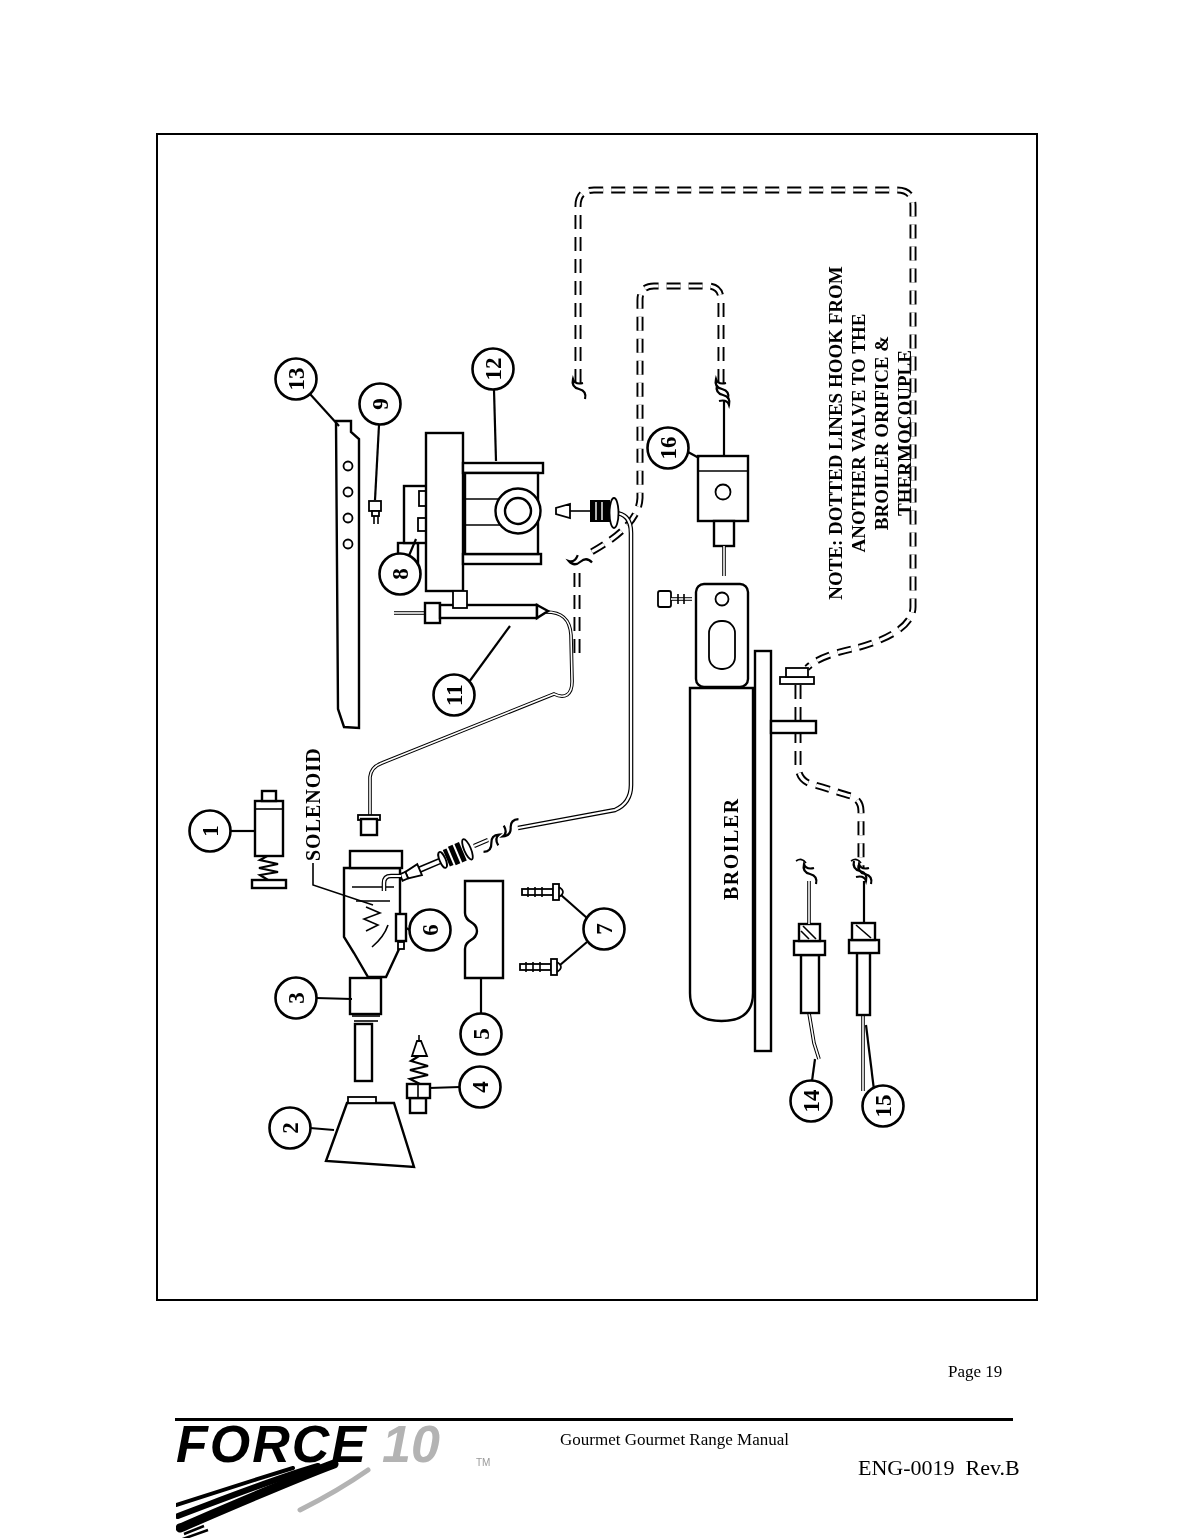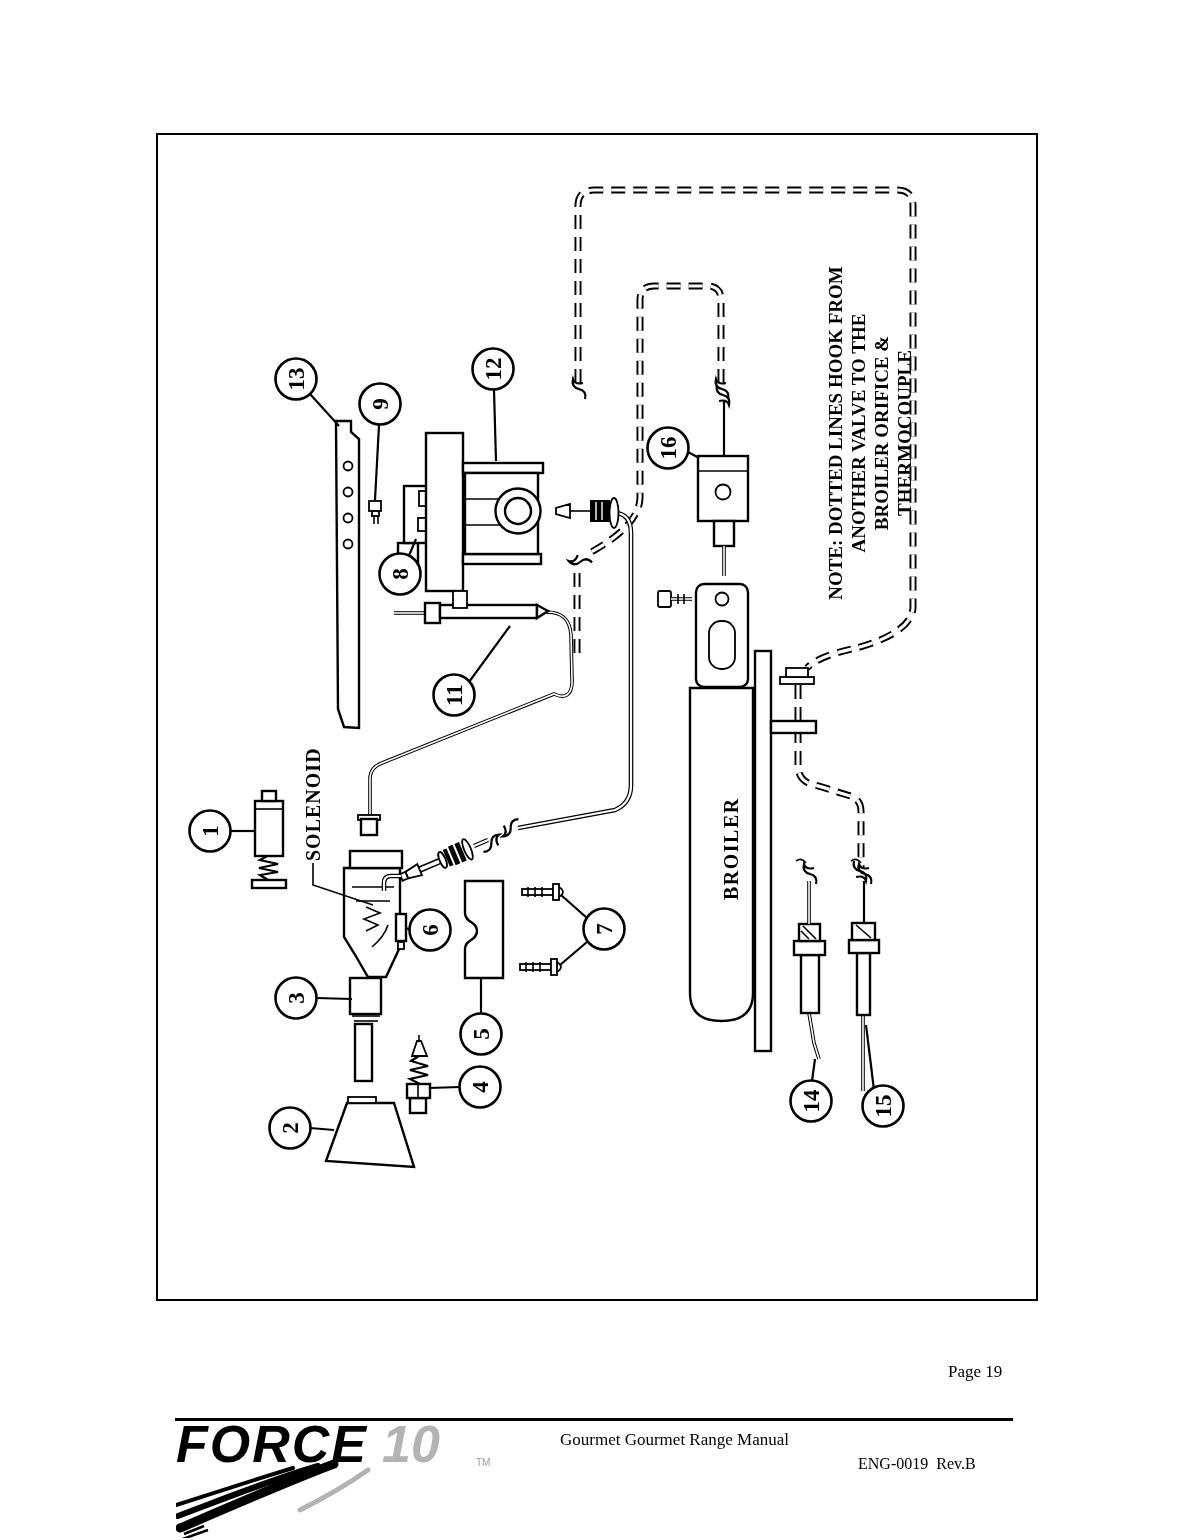--- a/index.html
+++ b/index.html
@@ -21,21 +21,21 @@
   .d1 {fill:none;stroke:#000;stroke-width:7;stroke-dasharray:14 8;}
   .d2 {fill:none;stroke:#fff;stroke-width:3.2;stroke-dasharray:14 8;}
   .bk {fill:#000;stroke:none;}
   .lbl{font-family:"Liberation Serif",serif;font-weight:bold;fill:#000;}
   .callout-circle{fill:#fff;stroke:#000;stroke-width:2.6;}
   .callout-num{font-family:"Liberation Serif",serif;font-weight:bold;font-size:23px;fill:#000;
                text-anchor:middle;}
   .footer-rule{position:absolute;left:175px;top:1418px;width:838px;height:3px;background:#000;}
   .footer-title{position:absolute;left:560px;top:1430px;font-size:17px;}
   .footer-page{position:absolute;left:948px;top:1362px;font-size:17px;}
-  .footer-code{position:absolute;left:858px;top:1455px;font-size:16px;white-space:pre;}
+  .footer-code{position:absolute;left:858px;top:1455px;font-size:22px;white-space:pre;}
   .logo-svg{position:absolute;left:176px;top:1416px;}
 </style>
 </head>
 <body>
 
 <div class="page">
 
   <div class="diagram-box">
     <svg class="land" width="1164" height="880" viewBox="0 0 1164 880">
       <defs>

